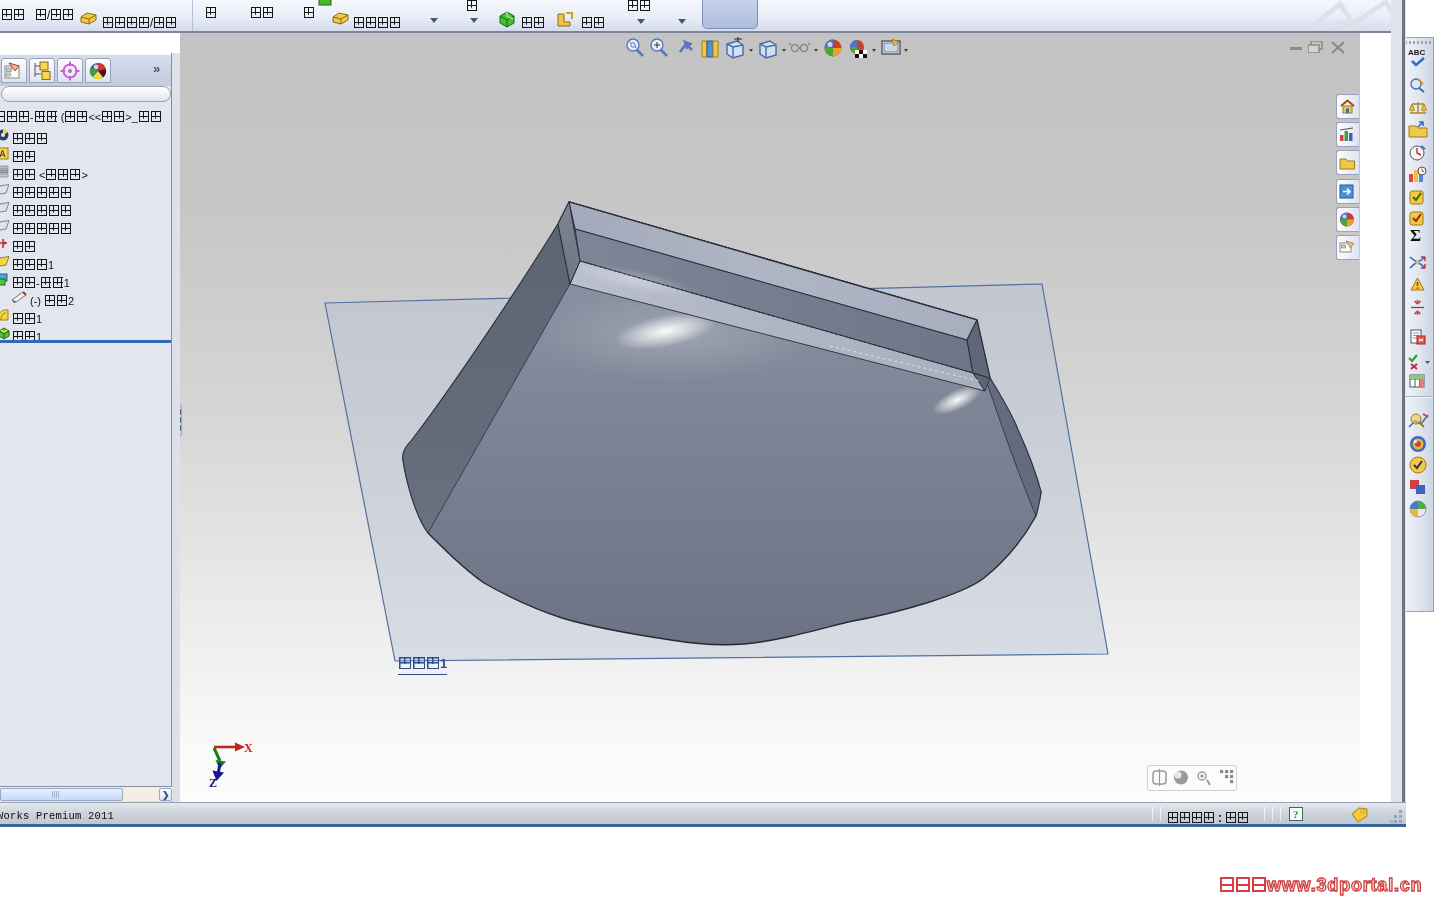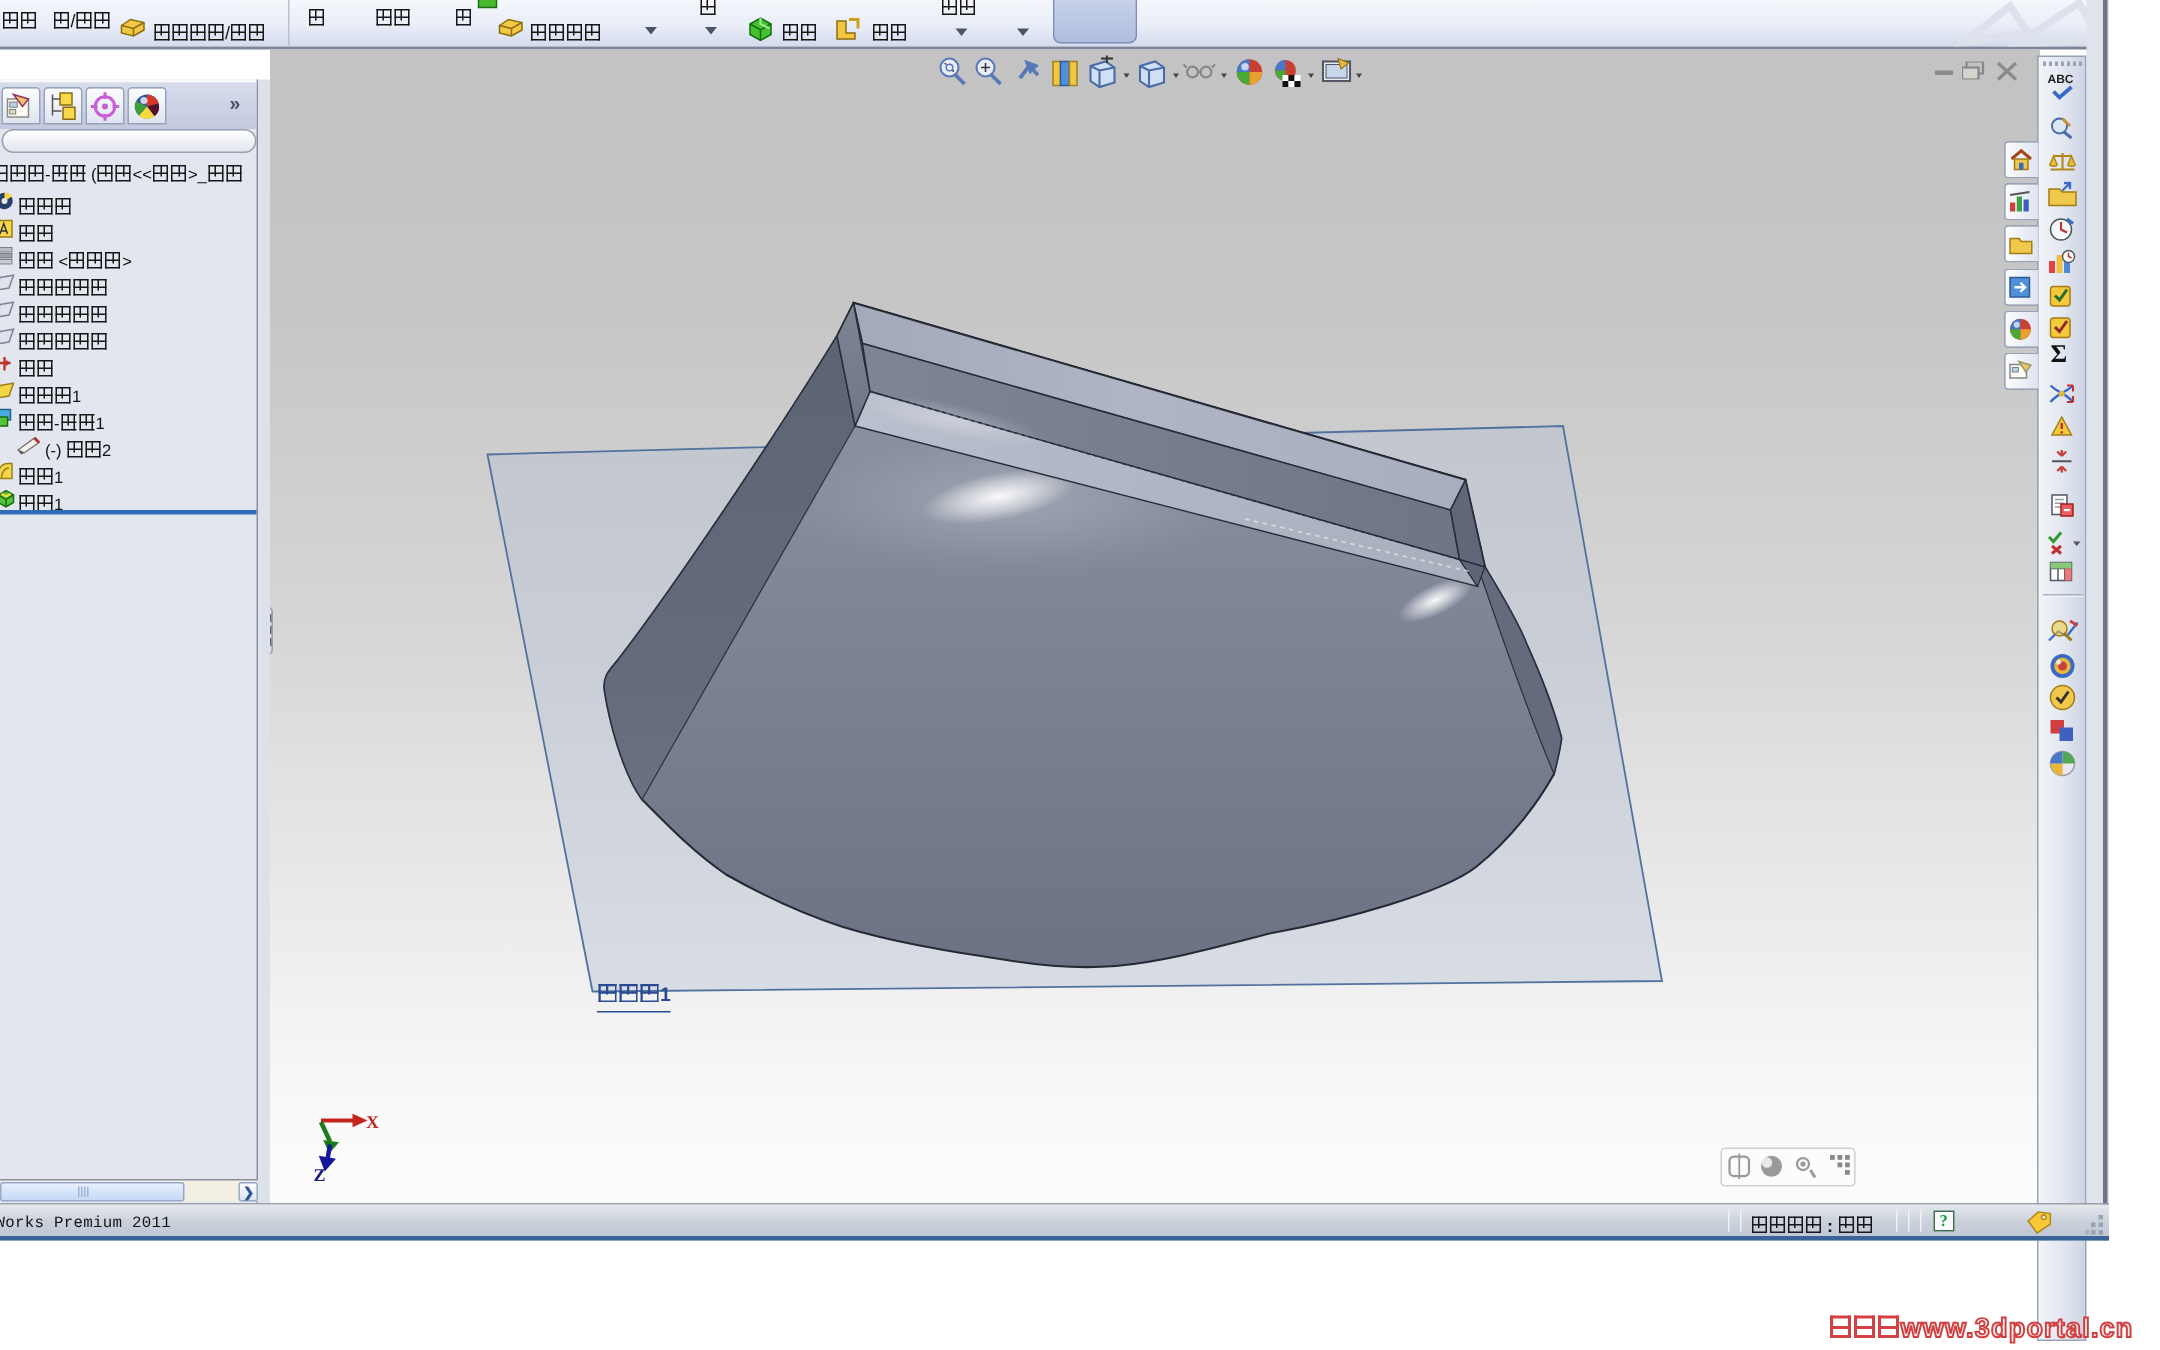--- a/index.html
+++ b/index.html
@@ -373,21 +373,21 @@
   </div>
 
   <div class="abs" style="left:172px;top:404px;width:10px;height:33px;background:linear-gradient(90deg,#eef1f6,#d5dae6);border:1px solid #99a0b2;border-left:none;border-radius:0 4px 4px 0;">
     <div style="margin:4px 0 0 2px;border:3px solid transparent;border-right:4px solid #5a6478;width:0;height:0;"></div>
     <div style="margin:2px 0 0 2px;border:3px solid transparent;border-right:4px solid #5a6478;width:0;height:0;"></div>
     <div style="margin:2px 0 0 2px;border:3px solid transparent;border-right:4px solid #5a6478;width:0;height:0;"></div>
   </div>
 
   <div class="abs" style="left:172px;top:53px;width:8px;height:749px;background:#dde1ea;"></div>
 
-  <div class="abs" id="righttools" style="left:1358px;top:37px;width:33px;height:857px;background:linear-gradient(90deg,#f3f5fa,#dfe4ee 60%,#cdd4e2);border:1px solid #9aa1b2;overflow:hidden;">
+  <div class="abs" id="righttools" style="left:1401px;top:37px;width:33px;height:575px;background:linear-gradient(90deg,#f3f5fa,#dfe4ee 60%,#cdd4e2);border:1px solid #9aa1b2;overflow:hidden;">
     <div class="abs" style="left:3px;top:3px;width:26px;height:3px;background:repeating-linear-gradient(90deg,#9aa2b5 0 2px,transparent 2px 4px);"></div>
     <div class="abs" style="left:6px;top:10px;font:bold 8px 'Liberation Sans';color:#222;">ABC</div>
     <svg class="abs" style="left:8px;top:19px;" width="16" height="10">
         <path d="M2 4 L6 8 L14 1" stroke="#3a6ac8" stroke-width="2.5" fill="none"></path>
       </svg>
     <svg class="abs" style="left:7px;top:39px;" width="18" height="16">
         <circle cx="7" cy="7" r="5" fill="#dce8f4" stroke="#4a6aa8" stroke-width="1.3"></circle>
         <path d="M10 11 L15 15" stroke="#4a6aa8" stroke-width="2"></path>
         <path d="M9 2 L14 7" stroke="#c89030" stroke-width="2"></path>
       </svg>

